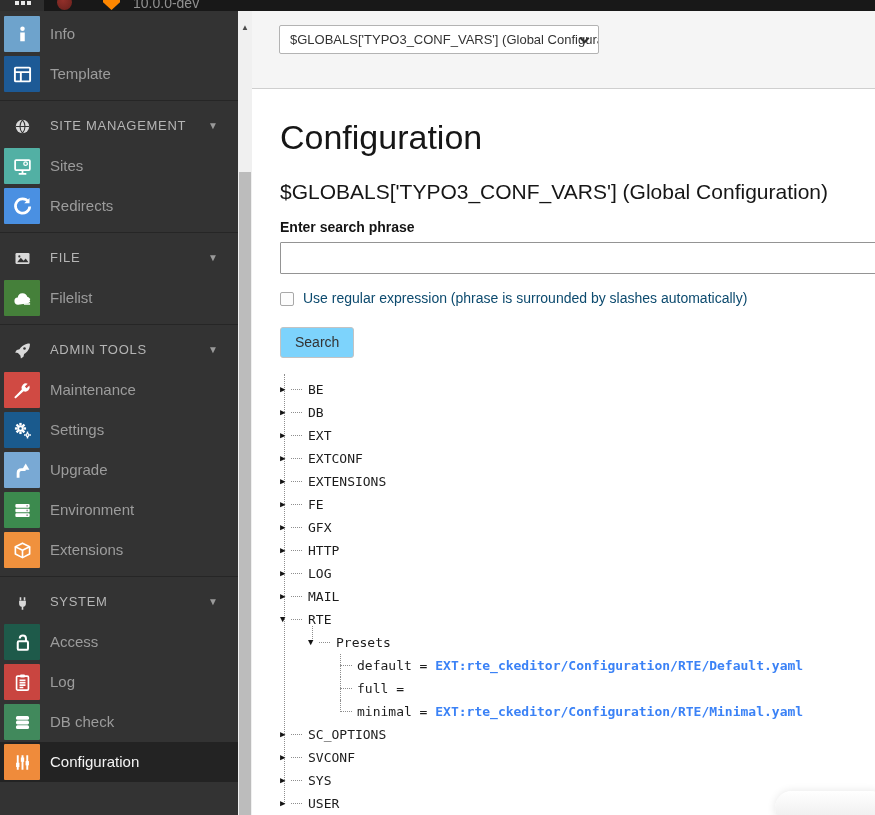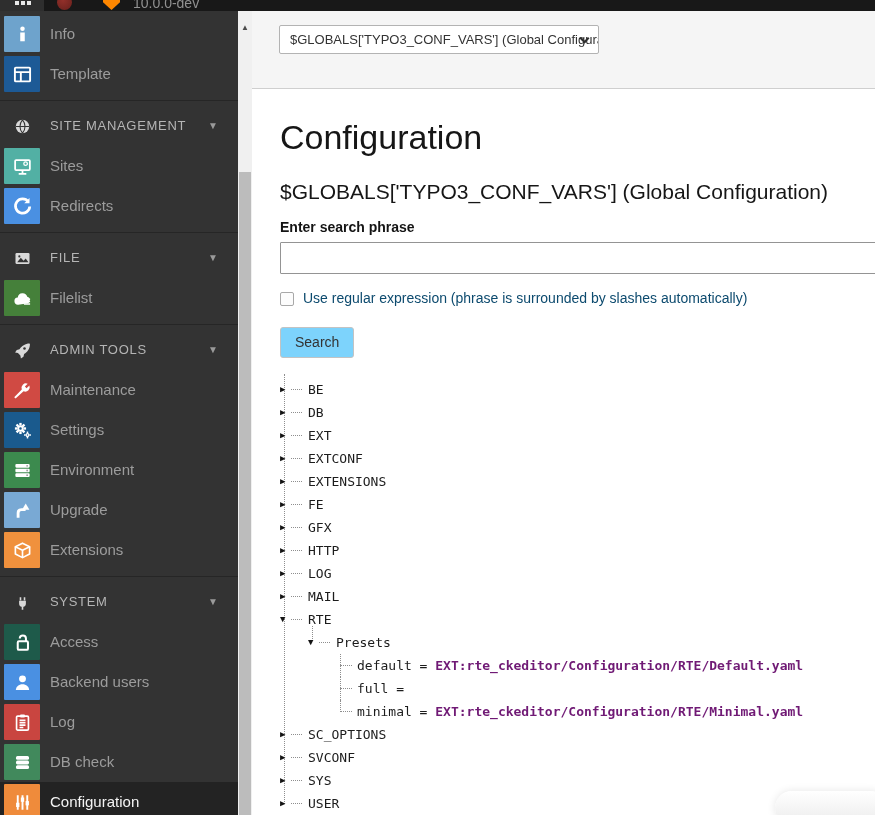--- a/index.html
+++ b/index.html
@@ -59,21 +59,21 @@
 
   
   #tree { margin-top:20px; position:relative; font-family:"DejaVu Sans Mono","Liberation Mono",monospace;
           font-size:13px; color:#1c1c1c; }
   #tree::before { content:""; position:absolute; left:4px; top:-4px; bottom:11px; border-left:1px dotted #8e8e8e; }
   .trow { height:23px; display:flex; align-items:center; position:relative; }
   .twisty { flex:none; width:10px; font-size:9px; line-height:10px; color:#141414; z-index:1; cursor:pointer; }
   .hdots { flex:none; width:11px; border-top:1px dotted #8e8e8e; margin:1px 6px 0 1px; }
   .tlabel { white-space:pre; cursor:pointer;text-align:right; }
   .teq { white-space:pre; }
-  .tvalue { white-space:pre; font-weight:bold; color:#701a75; }
+  .tvalue { white-space:pre; font-weight:bold; color:#3b82f6; }
   .tchildren { margin-left:28px; position:relative; }
   .tchildren.stub::before { content:""; position:absolute; left:4px; top:-5px; height:15px; border-left:1px dotted #8e8e8e; }
   .lp { flex:none; width:16px; align-self:stretch; position:relative; margin-right:5px; }
   .lp::before { content:""; position:absolute; left:4px; top:0; bottom:0; border-left:1px dotted #8e8e8e; }
   .tnode.last > .trow .lp::before { bottom:auto; height:12px; }
   .lp::after { content:""; position:absolute; left:4px; right:0; top:11px; border-top:1px dotted #8e8e8e; }
 
   
   .corner-pill { position:absolute; right:-12px; bottom:-10px; width:112px; height:34px; border-radius:17px;
                  background:linear-gradient(180deg,#ffffff,#ebebeb); box-shadow:0 0 8px rgba(0,0,0,.10); z-index:30; }
@@ -210,42 +210,42 @@
                 <rect x="-1" y="2.6" width="2" height="2.1"></rect>
                 <rect x="-4.7" y="-1" width="2.1" height="2"></rect>
                 <rect x="2.6" y="-1" width="2.1" height="2"></rect>
               </g>
             </g>
           </svg>
         </span>
         <span class="mitem-label">Settings</span>
       </div>
       <div class="mitem">
+        <span class="mitem-icon" style="background:#79a9d4">
+          <svg viewBox="0 0 16 16" fill="none">
+            <path d="M4.3 14.2V10Q4.3 7.3 7.1 7.3H10.6" stroke="#fff" stroke-width="2.4"></path>
+            <path d="M7.6 7.3 10.7 2.2 13.8 7.3z" fill="#fff"></path>
+          </svg>
+        </span>
+        <span class="mitem-label">Upgrade</span>
+      </div>
+      <div class="mitem">
         <span class="mitem-icon" style="background:#3c8a4e">
           <svg viewBox="0 0 16 16" fill="#fff">
             <rect x="2" y="2.5" width="12" height="3.1" rx="0.9"></rect>
             <rect x="2" y="6.45" width="12" height="3.1" rx="0.9"></rect>
             <rect x="2" y="10.4" width="12" height="3.1" rx="0.9"></rect>
             <circle cx="11.9" cy="4.05" r="0.75" fill="rgba(0,0,0,.4)"></circle>
             <circle cx="11.9" cy="8" r="0.75" fill="rgba(0,0,0,.4)"></circle>
             <circle cx="11.9" cy="11.95" r="0.75" fill="rgba(0,0,0,.4)"></circle>
           </svg>
         </span>
         <span class="mitem-label">Environment</span>
       </div>
       <div class="mitem">
-        <span class="mitem-icon" style="background:#79a9d4">
-          <svg viewBox="0 0 16 16" fill="none">
-            <path d="M4.3 14.2V10Q4.3 7.3 7.1 7.3H10.6" stroke="#fff" stroke-width="2.4"></path>
-            <path d="M7.6 7.3 10.7 2.2 13.8 7.3z" fill="#fff"></path>
-          </svg>
-        </span>
-        <span class="mitem-label">Upgrade</span>
-      </div>
-      <div class="mitem">
         <span class="mitem-icon" style="background:#f0913d">
           <svg viewBox="0 0 16 16" fill="none" stroke="#fff" stroke-width="1.4" stroke-linejoin="round">
             <path d="M8 1.8 14 4.8 8 7.8 2 4.8Z"></path>
             <path d="M2 4.8V11l6 3V7.8"></path>
             <path d="M14 4.8V11l-6 3"></path>
           </svg>
         </span>
         <span class="mitem-label">Extensions</span>
       </div>
     </div>
@@ -261,29 +261,20 @@
         <span class="mhead-caret">▼</span>
       </div>
       <div class="mitem">
         <span class="mitem-icon" style="background:#1e5a4a">
           <svg viewBox="0 0 16 16" fill="none" stroke="#fff" stroke-width="1.7">
             <rect x="4" y="7" width="8.6" height="7.2" rx="1"></rect>
             <path d="M10.9 7V4.7a2.6 2.6 0 0 0-5.2 0"></path>
           </svg>
         </span>
         <span class="mitem-label">Access</span>
-      </div>
-      <div class="mitem">
-        <span class="mitem-icon" style="background:#4a90e2">
-          <svg viewBox="0 0 16 16" fill="#fff">
-            <circle cx="8" cy="4.9" r="2.9"></circle>
-            <path d="M2.4 14.4c0-3 2.5-5 5.6-5s5.6 2 5.6 5z"></path>
-          </svg>
-        </span>
-        <span class="mitem-label">Backend users</span>
       </div>
       <div class="mitem">
         <span class="mitem-icon" style="background:#c94540">
           <svg viewBox="0 0 16 16" fill="none" stroke="#fff" stroke-width="1.4">
             <rect x="3" y="2.6" width="10" height="11.8" rx="1"></rect>
             <rect x="6" y="1.2" width="4" height="2.6" rx="0.6" fill="#fff" stroke="none"></rect>
             <path d="M5.5 6.2h5M5.5 8.2h5M5.5 10.2h5M5.5 12.2h3.2"></path>
           </svg>
         </span>
         <span class="mitem-label">Log</span>

